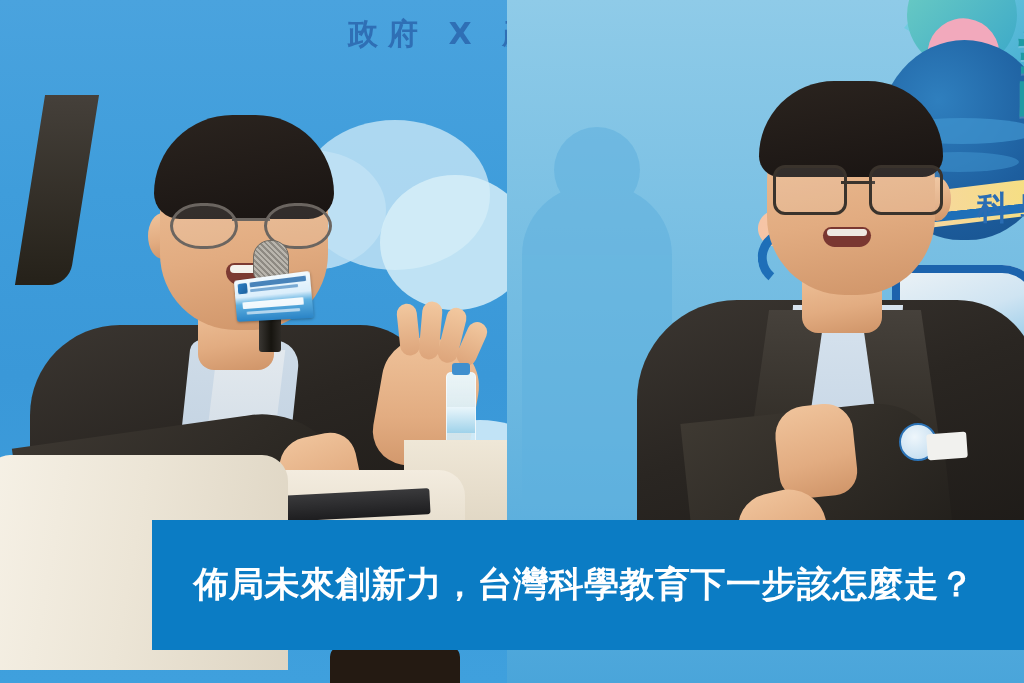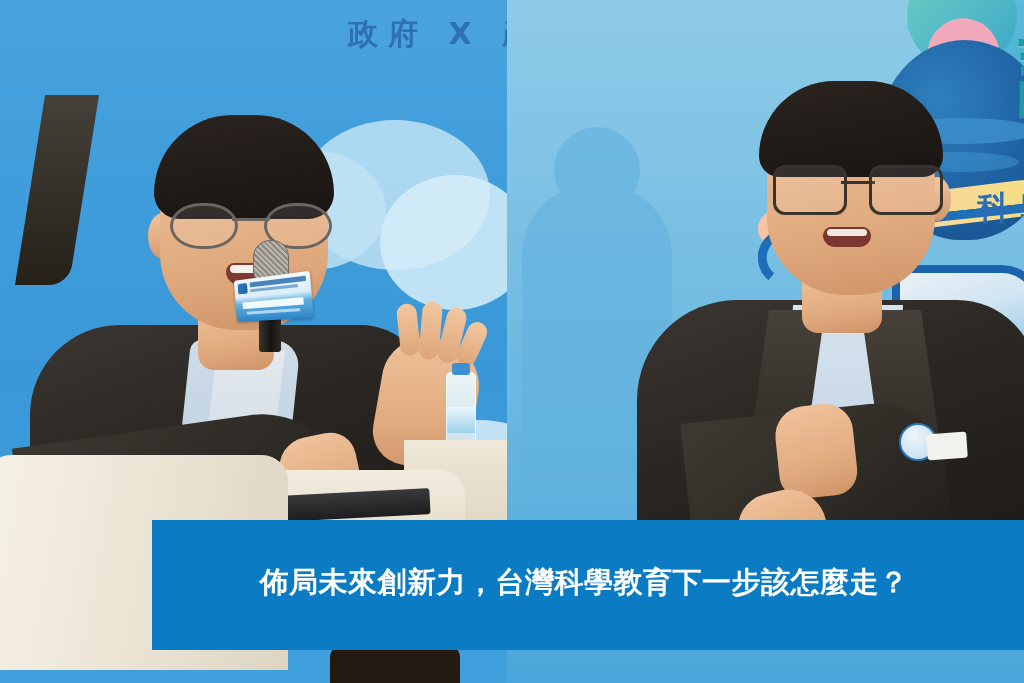--- a/index.html
+++ b/index.html
@@ -369,23 +369,23 @@
   #aud1{left:330px;bottom:0;width:130px;height:52px;background:#241a12;}
 
   
   #caption-bar{
     position:absolute;left:152px;top:520px;width:872px;height:130px;
     background:#0b7cc4;
     display:flex;flex-direction:column;justify-content:center;
     padding:0 26px 0 18px;box-sizing:border-box;
   }
   #caption-line-1{
-    color:#fff;font-size:29px;font-weight:800;line-height:1.12;
+    color:#fff;font-size:35px;font-weight:800;line-height:1.12;
     letter-spacing:.5px;text-align:center;
-    font-family:Liberation Mono, monospace;
+    font-family:Liberation Serif, serif;
   }
   #caption-line-2{
     color:#fff;font-size:33px;font-weight:800;line-height:1.12;
     letter-spacing:.5px;text-align:right;margin-top:8px;
     font-family:"DejaVu Sans","Liberation Sans",sans-serif;
   }
 </style>
 </head>
 <body>
 

